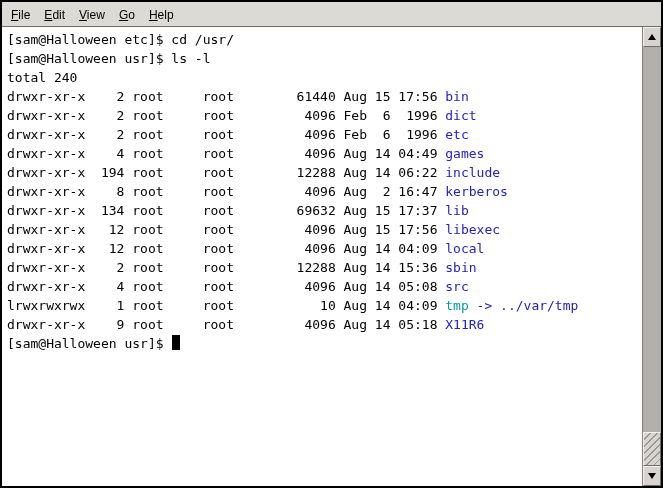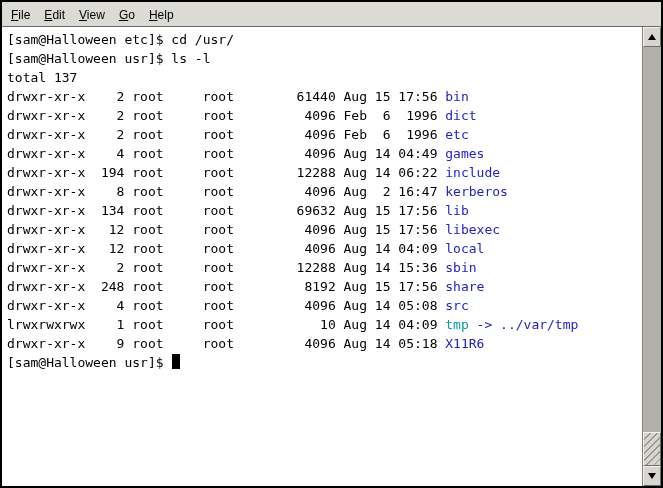--- a/index.html
+++ b/index.html
@@ -111,32 +111,31 @@
       <span class="menu-item"><u>V</u>iew</span>
       <span class="menu-item"><u>G</u>o</span>
       <span class="menu-item"><u>H</u>elp</span>
     </div>
 
   <div class="content">
 
     <div class="terminal">
         <div class="term-line"><span class="c-default">[sam@Halloween etc]$ cd /usr/</span></div>
         <div class="term-line"><span class="c-default">[sam@Halloween usr]$ ls -l</span></div>
-        <div class="term-line"><span class="c-default">total 137</span></div>
+        <div class="term-line"><span class="c-default">total 240</span></div>
         <div class="term-line"><span class="c-default">drwxr-xr-x    2 root     root        61440 Aug 15 17:56 </span><span class="c-directory">bin</span></div>
         <div class="term-line"><span class="c-default">drwxr-xr-x    2 root     root         4096 Feb  6  1996 </span><span class="c-directory">dict</span></div>
         <div class="term-line"><span class="c-default">drwxr-xr-x    2 root     root         4096 Feb  6  1996 </span><span class="c-directory">etc</span></div>
         <div class="term-line"><span class="c-default">drwxr-xr-x    4 root     root         4096 Aug 14 04:49 </span><span class="c-directory">games</span></div>
         <div class="term-line"><span class="c-default">drwxr-xr-x  194 root     root        12288 Aug 14 06:22 </span><span class="c-directory">include</span></div>
         <div class="term-line"><span class="c-default">drwxr-xr-x    8 root     root         4096 Aug  2 16:47 </span><span class="c-directory">kerberos</span></div>
-        <div class="term-line"><span class="c-default">drwxr-xr-x  134 root     root        69632 Aug 15 17:56 </span><span class="c-directory">lib</span></div>
+        <div class="term-line"><span class="c-default">drwxr-xr-x  134 root     root        69632 Aug 15 17:37 </span><span class="c-directory">lib</span></div>
         <div class="term-line"><span class="c-default">drwxr-xr-x   12 root     root         4096 Aug 15 17:56 </span><span class="c-directory">libexec</span></div>
         <div class="term-line"><span class="c-default">drwxr-xr-x   12 root     root         4096 Aug 14 04:09 </span><span class="c-directory">local</span></div>
         <div class="term-line"><span class="c-default">drwxr-xr-x    2 root     root        12288 Aug 14 15:36 </span><span class="c-directory">sbin</span></div>
-        <div class="term-line"><span class="c-default">drwxr-xr-x  248 root     root         8192 Aug 15 17:56 </span><span class="c-directory">share</span></div>
         <div class="term-line"><span class="c-default">drwxr-xr-x    4 root     root         4096 Aug 14 05:08 </span><span class="c-directory">src</span></div>
         <div class="term-line"><span class="c-default">lrwxrwxrwx    1 root     root           10 Aug 14 04:09 </span><span class="c-symlink">tmp</span><span class="c-directory"> -&gt; ../var/tmp</span></div>
         <div class="term-line"><span class="c-default">drwxr-xr-x    9 root     root         4096 Aug 14 05:18 </span><span class="c-directory">X11R6</span></div>
         <div class="term-line"><span class="c-default">[sam@Halloween usr]$ </span><span class="cursor-block"></span></div>
       </div>
 
     <div class="scrollbar">
       <div class="sb-btn">
         <span class="arrow-up"></span>
       </div>

